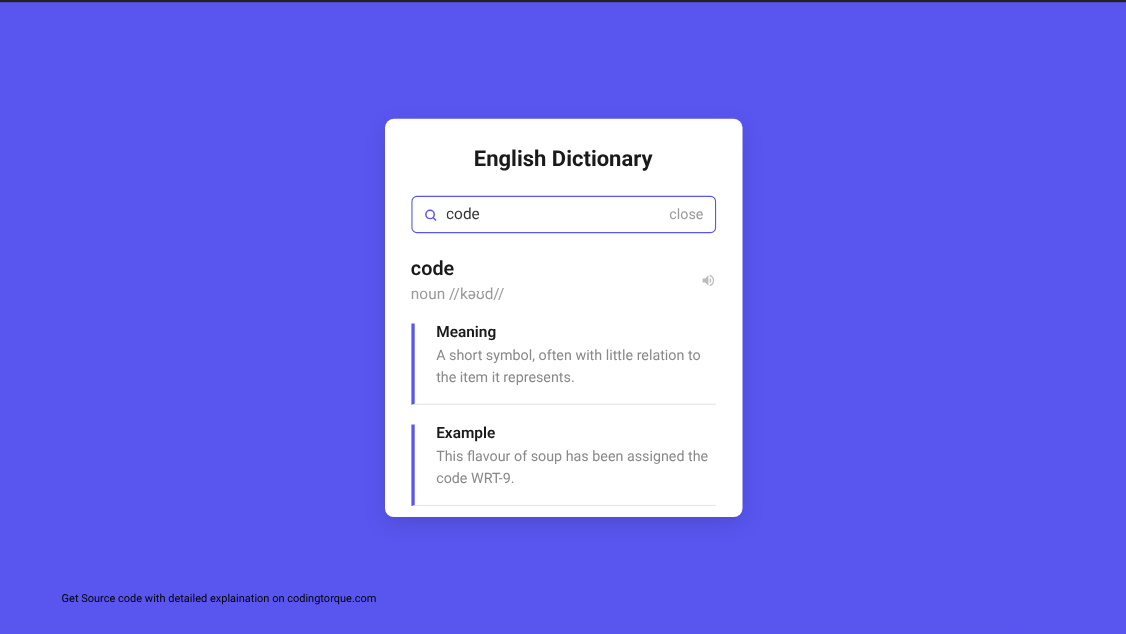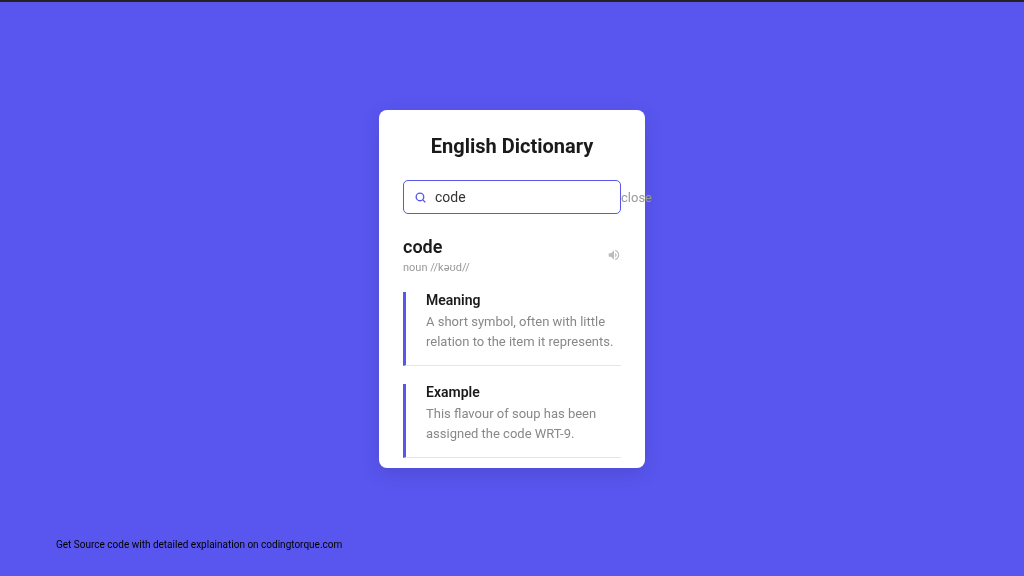--- a/index.html
+++ b/index.html
@@ -11,21 +11,21 @@
       display: flex;
       align-items: center;
       justify-content: center;
       position: relative;
       border-top: 2px solid #222;
     }
     .card {
       background: #fff;
       border-radius: 8px;
       padding: 24px 24px 10px 24px;
-      width: 266px;
+      width: 325px;
       box-shadow: 0 6px 20px rgba(0,0,0,0.12);
     }
     .title {
       text-align: center;
       font-size: 20px;
       font-weight: 700;
       color: #1a1a1a;
       margin-bottom: 22px;
     }
     .search-box {
@@ -55,21 +55,21 @@
       align-items: center;
       justify-content: space-between;
       margin-top: 22px;
     }
     .word-text {
       font-size: 18px;
       font-weight: 600;
       color: #1a1a1a;
     }
     .word-meta {
-      font-size: 11px;
+      font-size: 14px;
       color: #999;
       margin-top: 4px;
     }
     .sound-icon { color: #bbb; cursor: pointer; display: flex; }
     .section {
       margin-top: 18px;
       border-left: 3px solid #5956f0;
       padding-left: 20px;
       border-bottom: 1px solid #e5e5e5;
       padding-bottom: 14px;

